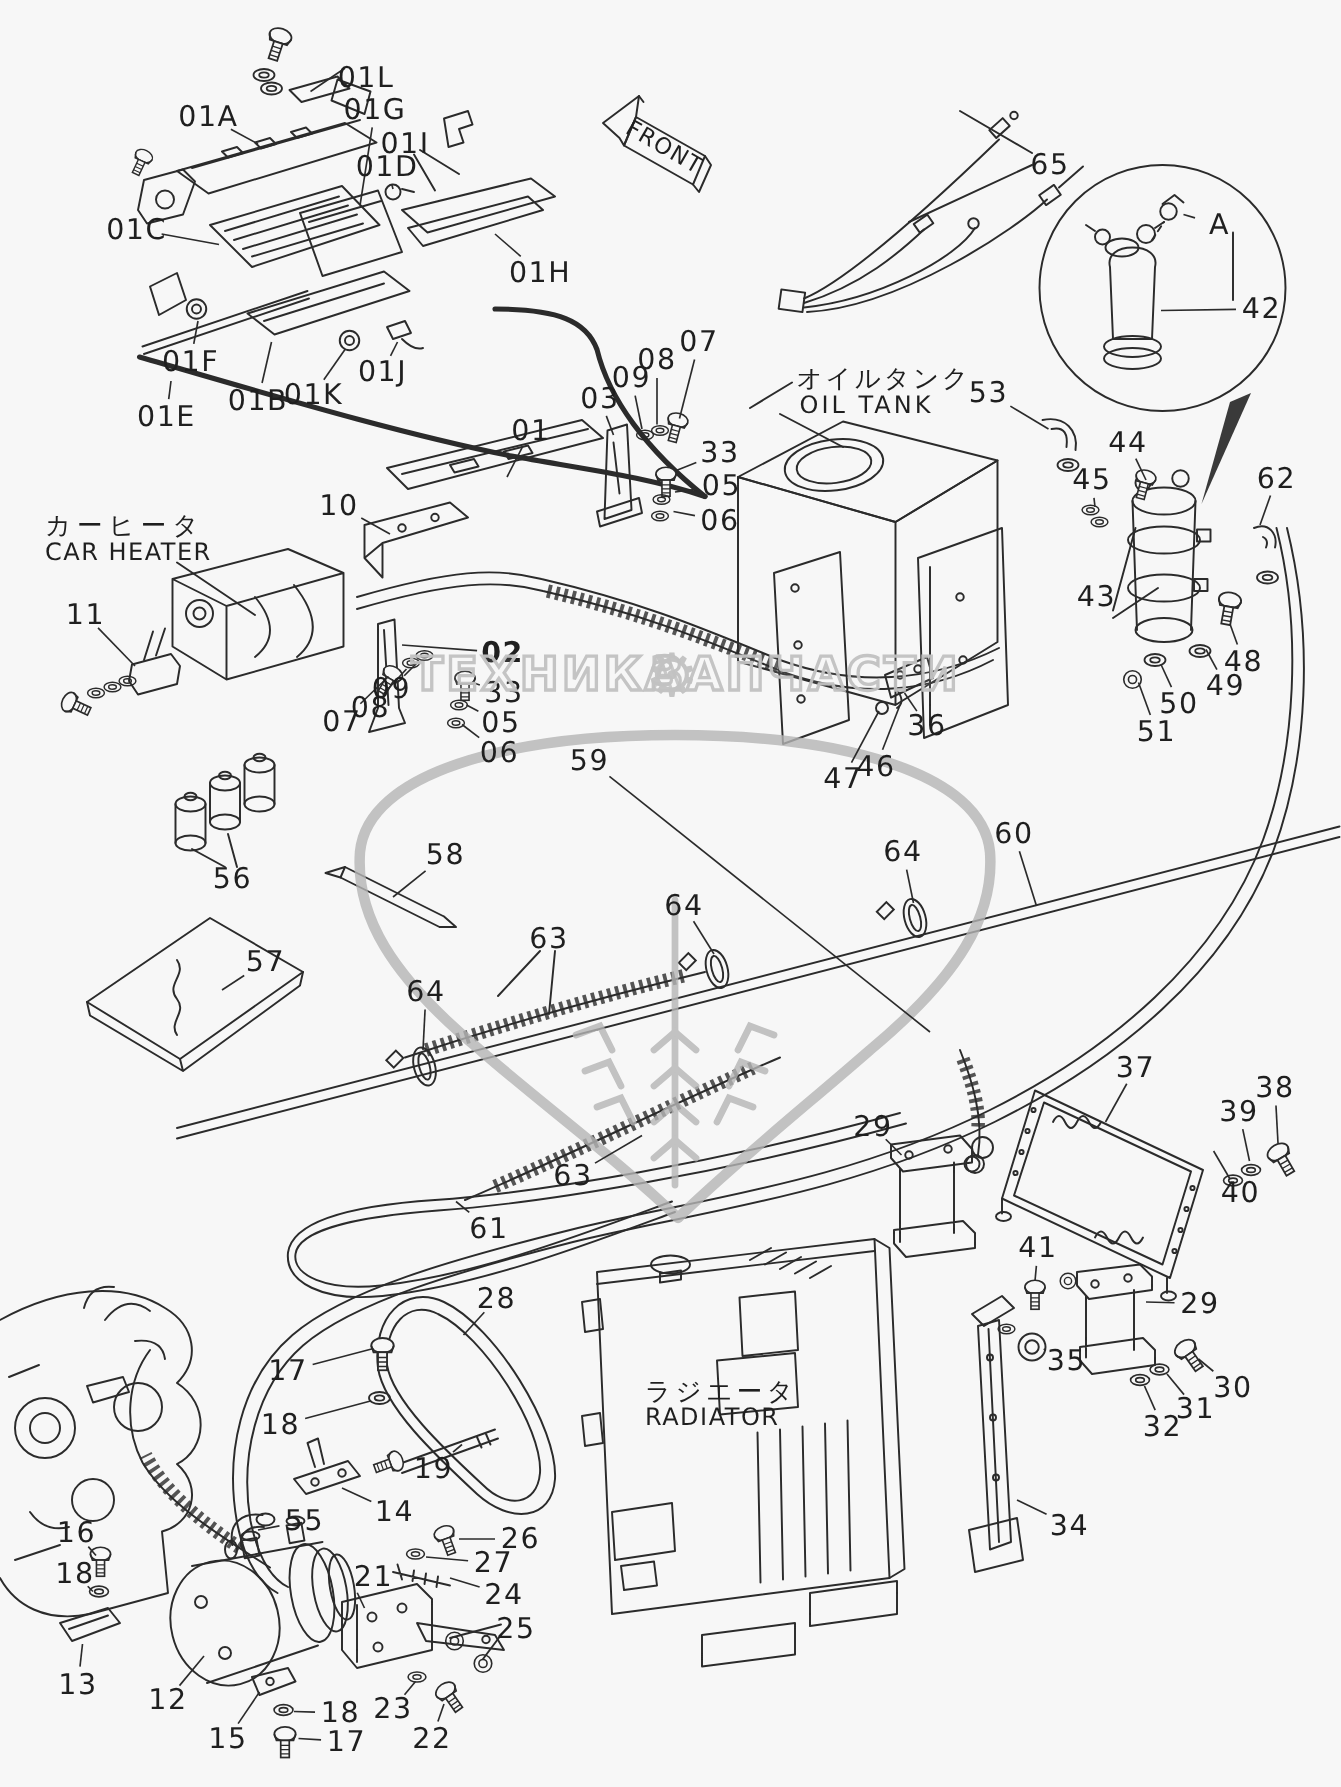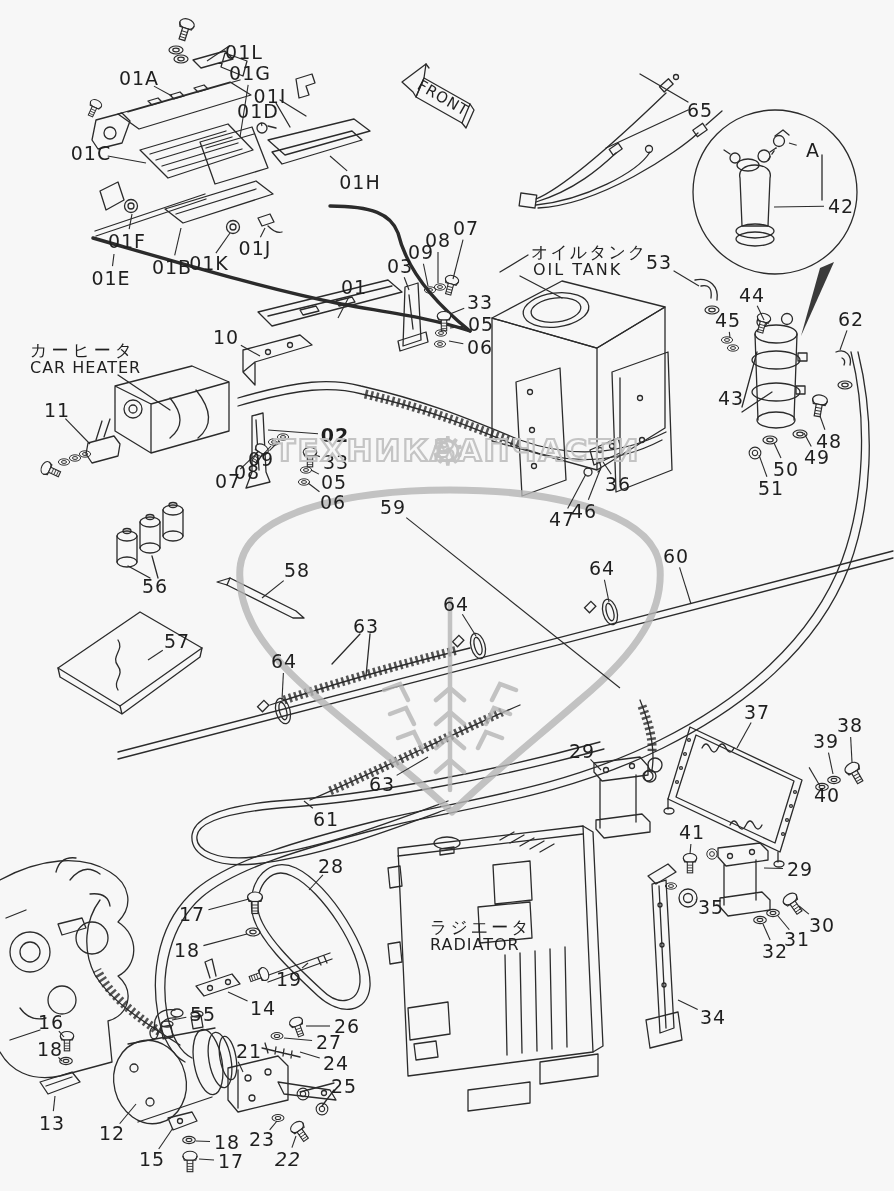--- a/index.html
+++ b/index.html
@@ -531,21 +531,21 @@
       <div class="part-label" style="left: 187px; top: 950px;">18</div>
       <div class="part-label" style="left: 289px; top: 979px;">19</div>
       <div class="part-label" style="left: 263px; top: 1008px;">14</div>
       <div class="part-label" style="left: 203px; top: 1014px;">55</div>
       <div class="part-label" style="left: 347px; top: 1026px;">26</div>
       <div class="part-label" style="left: 329px; top: 1042px;">27</div>
       <div class="part-label" style="left: 336px; top: 1063px;">24</div>
       <div class="part-label" style="left: 233px; top: 1051px; padding-left: 32px;">21</div>
       <div class="part-label" style="left: 344px; top: 1086px;">25</div>
       <div class="part-label" style="left: 262px; top: 1139px;">23</div>
-      <div class="part-label" style="left: 288px; top: 1159px; font-style: italic;">22</div>
+      <div class="part-label" style="left: 288px; top: 1159px;">22</div>
       <div class="part-label" style="left: 227px; top: 1142px;">18</div>
       <div class="part-label" style="left: 152px; top: 1159px;">15</div>
       <div class="part-label" style="left: 231px; top: 1161px;">17</div>
       <div class="part-label" style="left: 51px; top: 1022px;">16</div>
       <div class="part-label" style="left: 50px; top: 1049px;">18</div>
       <div class="part-label" style="left: 52px; top: 1123px;">13</div>
       <div class="part-label" style="left: 112px; top: 1133px;">12</div>
     </div>
 
   <div id="annot-layer">

